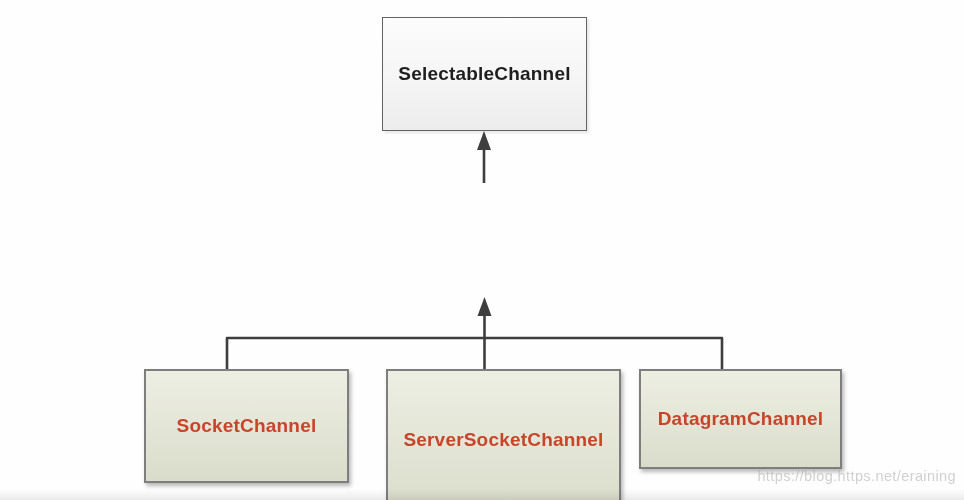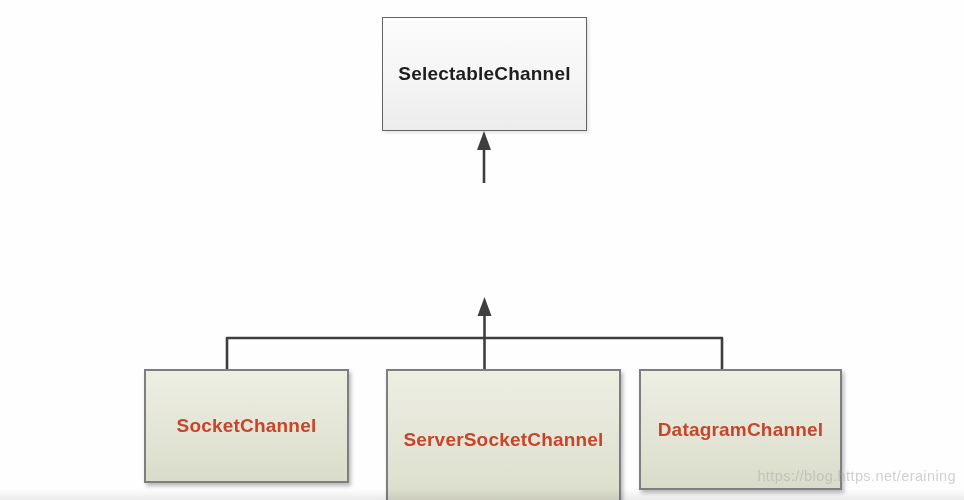--- a/index.html
+++ b/index.html
@@ -68,21 +68,21 @@
     box-shadow:2px 3px 4px rgba(0,0,0,0.28);
     margin-left:19px;
   }
   .node.olive .label{
     color:var(--subclass-text);
   }
   #node-selectable{ left:382px; top:17px;  width:205px; height:114px; }
   #node-abstract  { left:338px; top:183px; width:294px; height:114px; }
   #node-socket    { left:125px; top:369px; width:205px; height:114px; }
   #node-server    { left:367px; top:369px; width:235px; height:142px; }
-  #node-datagram  { left:620px; top:369px; width:203px; height:121px; }
+  #node-datagram  { left:620px; top:369px; width:203px; height:100px; }
   .watermark{
     position:absolute;
     right:8px;
     top:468px;
     z-index:5;
     font-size:14.5px;
     letter-spacing:0.4px;
     color:var(--watermark-text);
     opacity:0.55;
     white-space:nowrap;

